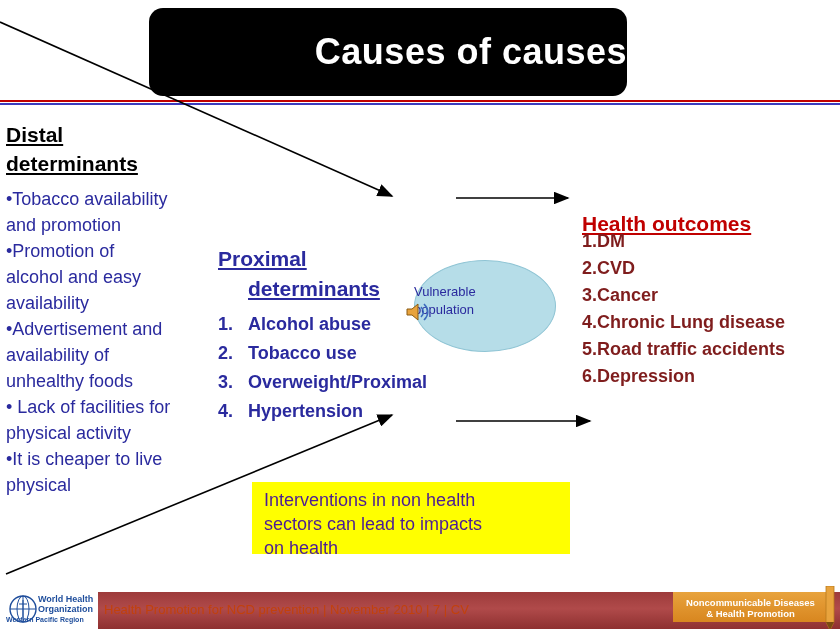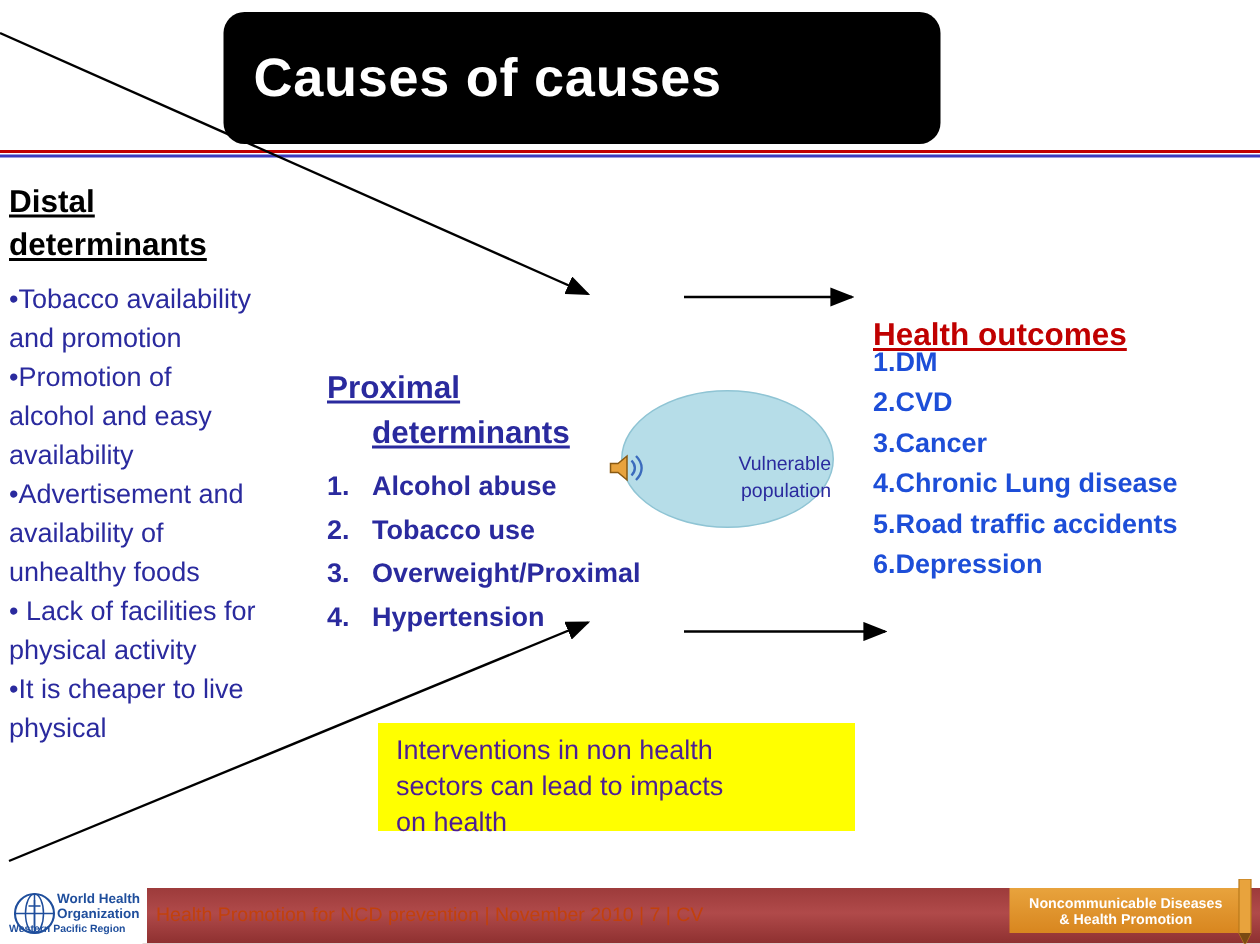--- a/index.html
+++ b/index.html
@@ -31,26 +31,25 @@
     background: #000000;
     border-radius: 14px;
   }
   .title-text {
     position: absolute;
     left: 0;
     top: 0;
     width: 478px;
     height: 88px;
     line-height: 88px;
-    text-align: left;
+    text-align: right;
     color: #ffffff;
     font-size: 36px;
     font-weight: bold;
     letter-spacing: 0.5px;
-    padding-left: 20px;
   }
 
   
   .rule-top {
     position: absolute;
     left: 0;
     top: 100px;
     width: 840px;
     height: 2px;
     background: #c00000;
@@ -133,23 +132,23 @@
     top: 260px;
     width: 140px;
     height: 90px;
     border-radius: 50%;
     background: #b6dde8;
     border: 1px solid #8fc4d4;
   }
   .ellipse-text {
     position: absolute;
     left: 414px;
-    top: 300px;
+    top: 283px;
     width: 140px;
-    text-align: right;
+    text-align: left;
     color: #2a2a9e;
     font-size: 13px;
     line-height: 18px;
   }
   .speaker-icon {
     position: absolute;
     left: 405px;
     top: 300px;
     width: 26px;
     height: 24px;
@@ -163,21 +162,21 @@
     color: #c00000;
     font-size: 21px;
     font-weight: bold;
     text-decoration: underline;
   }
   .outcomes-list {
     position: absolute;
     left: 582px;
     top: 228px;
     width: 250px;
-    color: #1d4ed8;
+    color: #7f1d1d;
     font-size: 18px;
     font-weight: bold;
     line-height: 27px;
   }
 
   
   .yellow-box {
     position: absolute;
     left: 252px;
     top: 482px;

